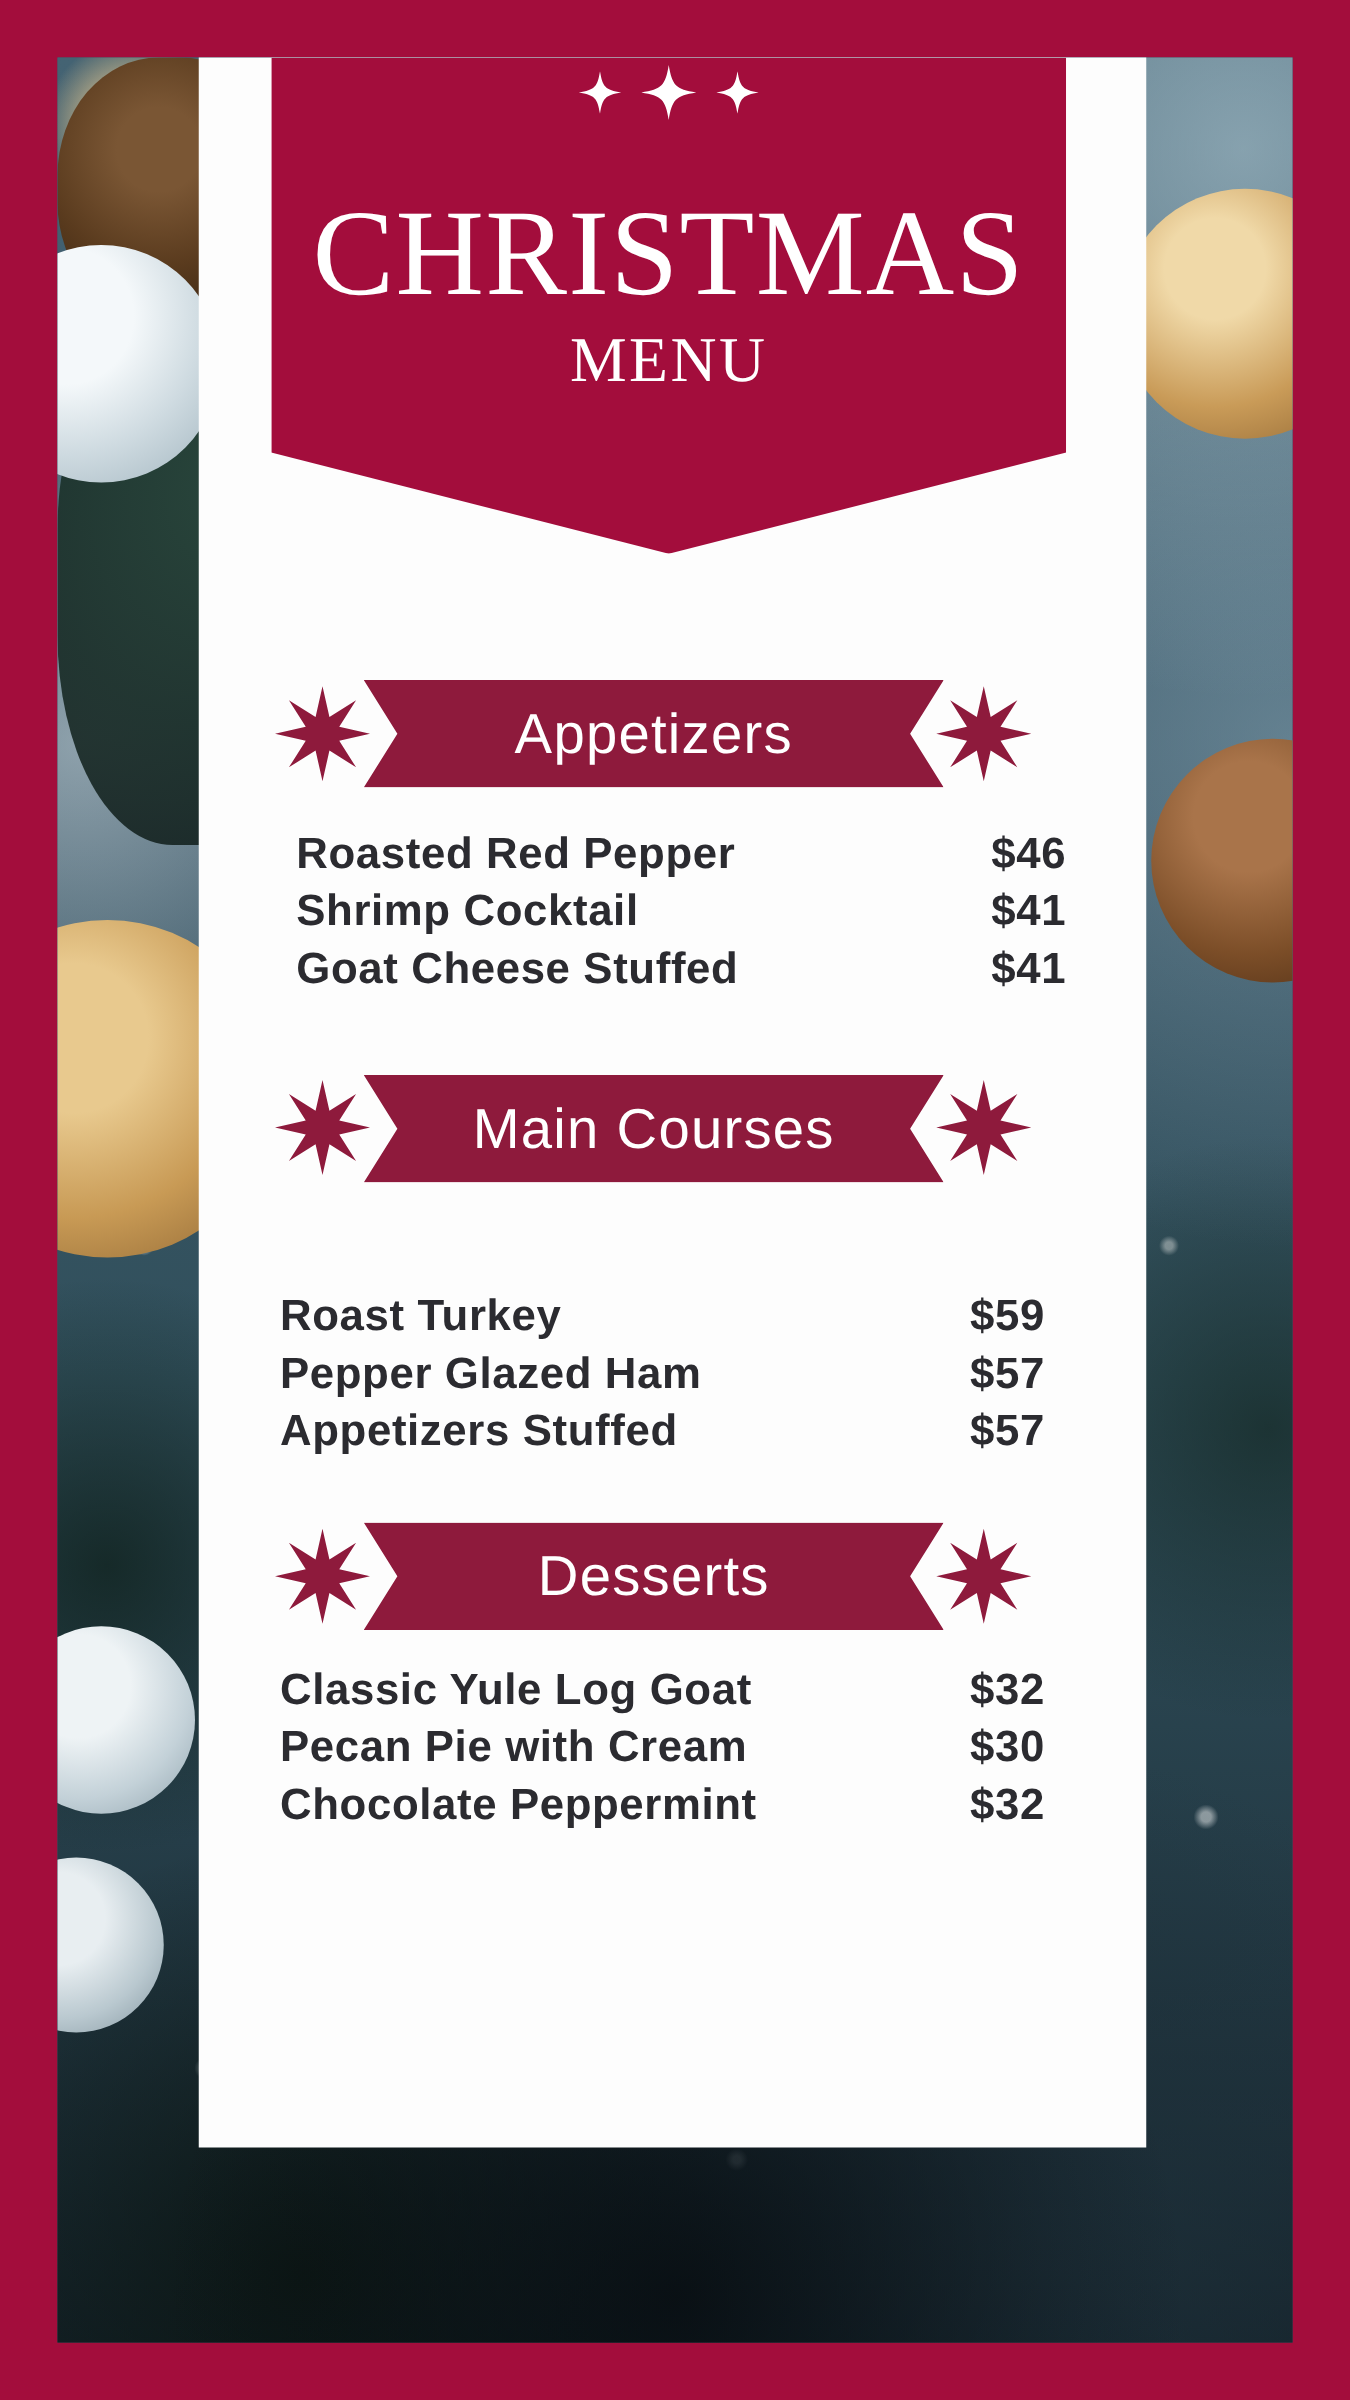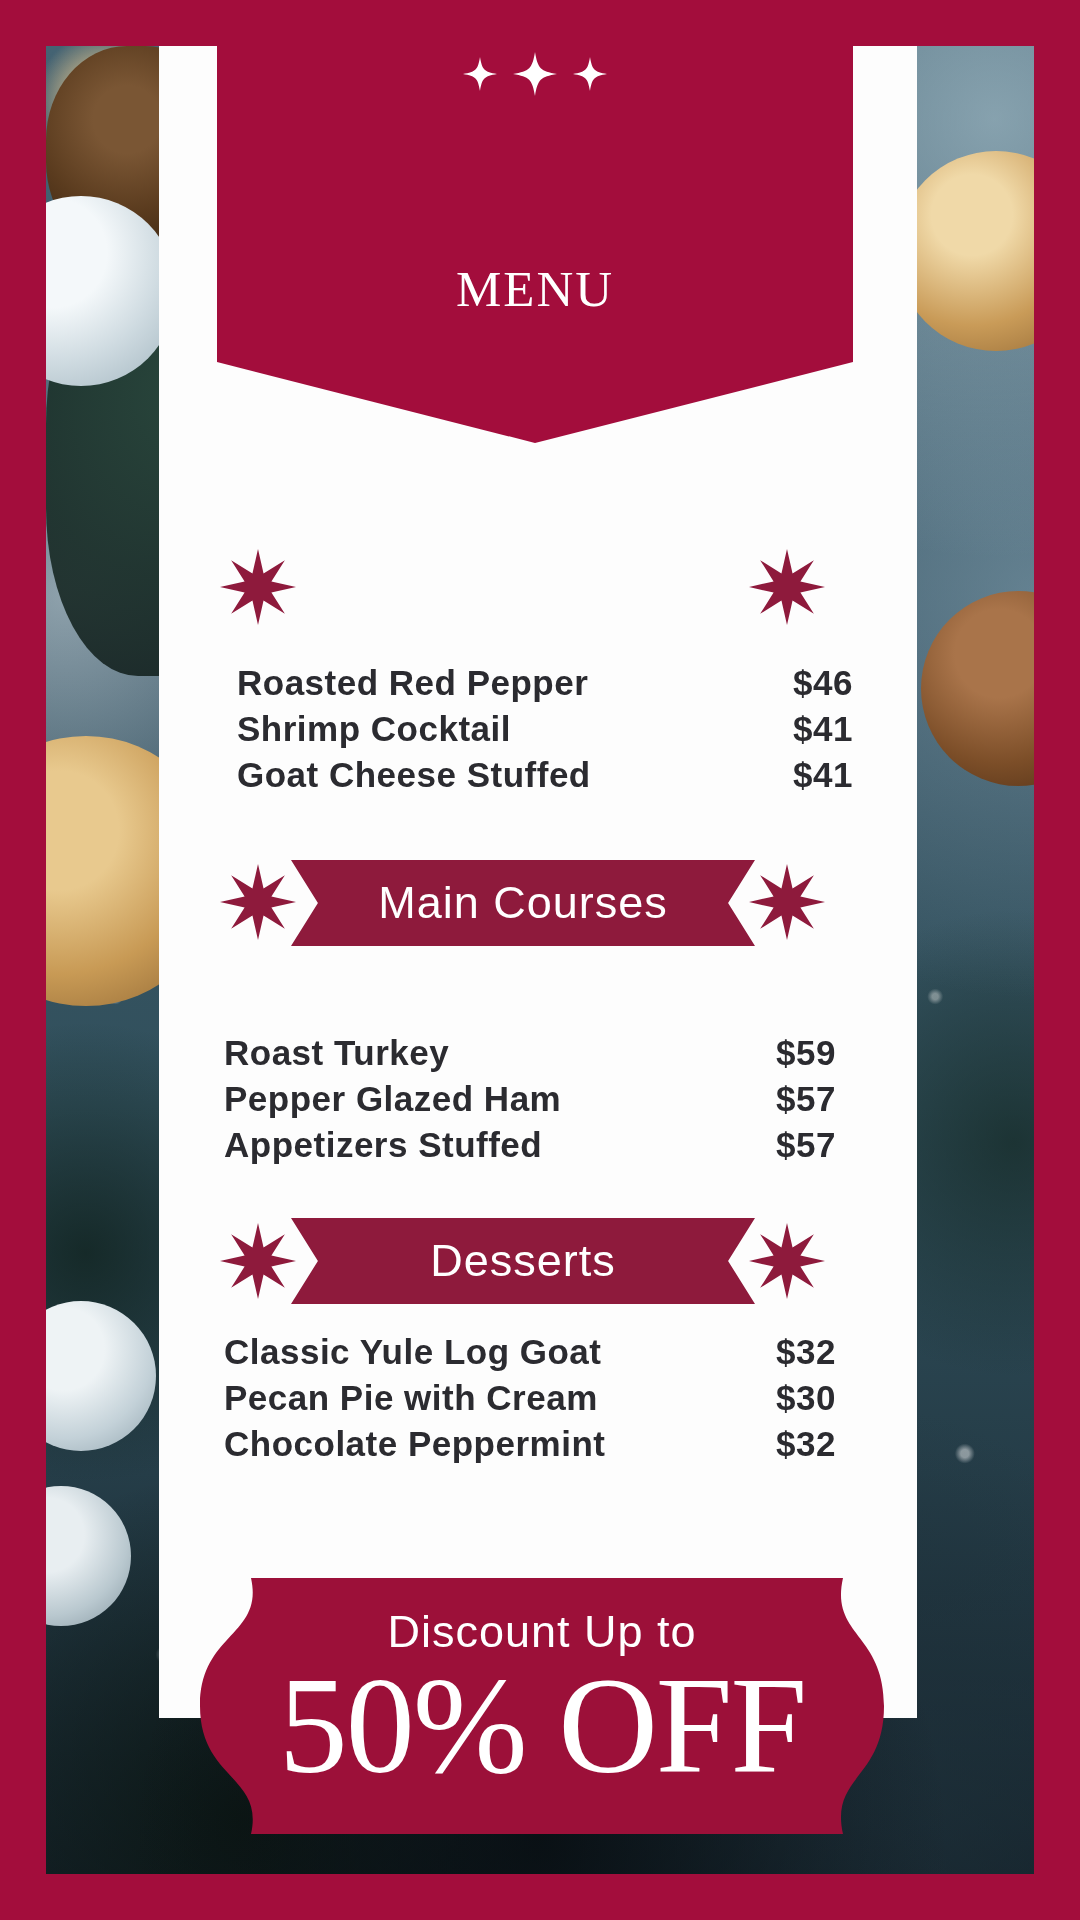--- a/index.html
+++ b/index.html
@@ -88,29 +88,33 @@
       <svg width="34" height="34" viewBox="-20 -20 40 40">
         <path d="M0,-20 C2.5,-5 5,-2.5 20,0 C5,2.5 2.5,5 0,20 C-2.5,5 -5,2.5 -20,0 C-5,-2.5 -2.5,-5 0,-20 Z" fill="#ffffff"></path>
       </svg>
       <svg width="44" height="44" viewBox="-20 -20 40 40">
         <path d="M0,-20 C2.5,-5 5,-2.5 20,0 C5,2.5 2.5,5 0,20 C-2.5,5 -5,2.5 -20,0 C-5,-2.5 -2.5,-5 0,-20 Z" fill="#ffffff"></path>
       </svg>
       <svg width="34" height="34" viewBox="-20 -20 40 40">
         <path d="M0,-20 C2.5,-5 5,-2.5 20,0 C5,2.5 2.5,5 0,20 C-2.5,5 -5,2.5 -20,0 C-5,-2.5 -2.5,-5 0,-20 Z" fill="#ffffff"></path>
       </svg>
     </div>
+    <div class="title1">CHRISTMAS</div>
     <div class="title2">MENU</div>
   </div>
 
   <svg class="star" style="left:218px;top:547px;" viewBox="0 0 80 80">
     <polygon fill="var(--ribbon,#8E1A3C)" points="78,40 53.4,45.55 66.87,66.87 45.55,53.4 40,78 34.45,53.4 13.13,66.87 26.6,45.55 2,40 26.6,34.45 13.13,13.13 34.45,26.6 40,2 45.55,26.6 66.87,13.13 53.4,34.45"></polygon>
   </svg>
   <svg class="star" style="left:747px;top:547px;" viewBox="0 0 80 80">
     <polygon fill="var(--ribbon,#8E1A3C)" points="78,40 53.4,45.55 66.87,66.87 45.55,53.4 40,78 34.45,53.4 13.13,66.87 26.6,45.55 2,40 26.6,34.45 13.13,13.13 34.45,26.6 40,2 45.55,26.6 66.87,13.13 53.4,34.45"></polygon>
   </svg>
+  <div class="ribbon" style="top:544px;">
+    <span>Appetizers</span>
+  </div>
   <div class="mlist" style="left:237px;top:660px;width:616px;">
     <div class="mrow">
       <span>Roasted Red Pepper</span>
       <span>$46</span>
     </div>
     <div class="mrow">
       <span>Shrimp Cocktail</span>
       <span>$41</span>
     </div>
     <div class="mrow">
@@ -160,21 +164,14 @@
     <div class="mrow">
       <span>Pecan Pie with Cream</span>
       <span>$30</span>
     </div>
     <div class="mrow">
       <span>Chocolate Peppermint</span>
       <span>$32</span>
     </div>
   </div>
 
-  <div class="discount-wrap">
-    <svg width="684" height="256" viewBox="0 0 684 256">
-      <path d="M 51,0 H 643 C 630,58 684,55 684,128 C 684,201 630,198 643,256 H 51 C 64,198 0,201 0,128 C 0,55 64,58 51,0 Z" fill="var(--discount,#9C1039)"></path>
-    </svg>
-    <div class="discount-line1">Discount Up to</div>
-    <div class="discount-line2">50% OFF</div>
-  </div>
 
 </div>
 
 </body></html>

